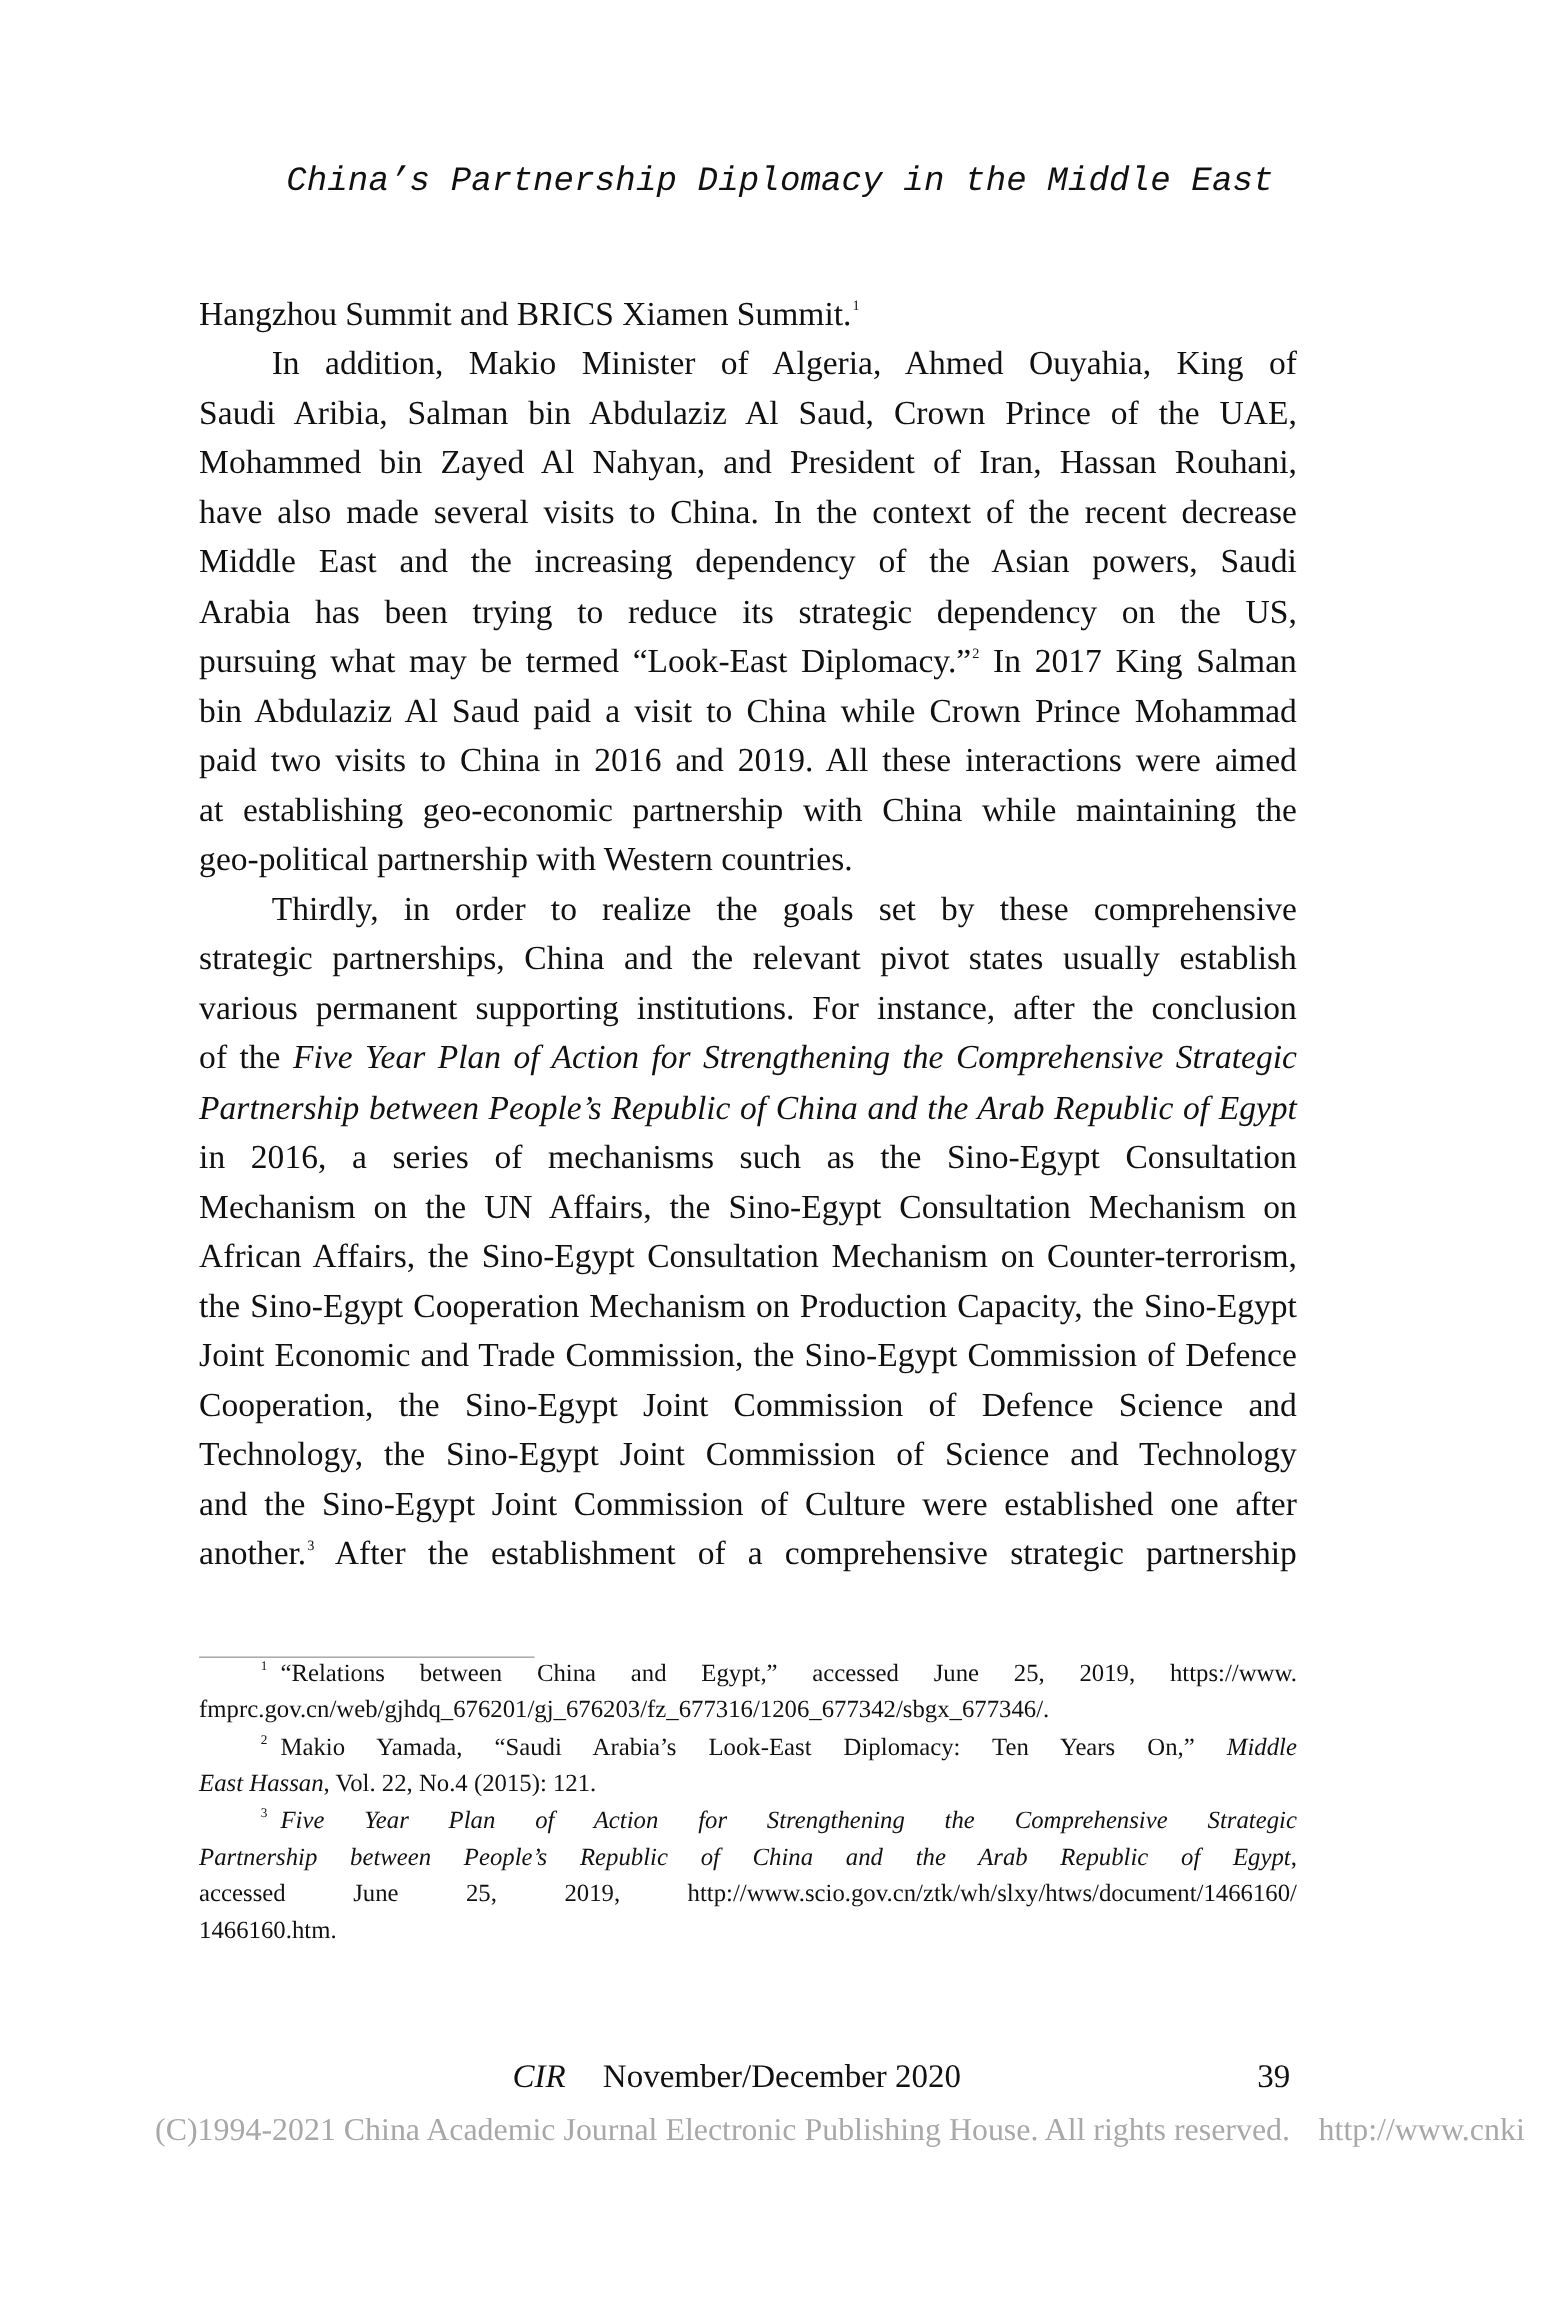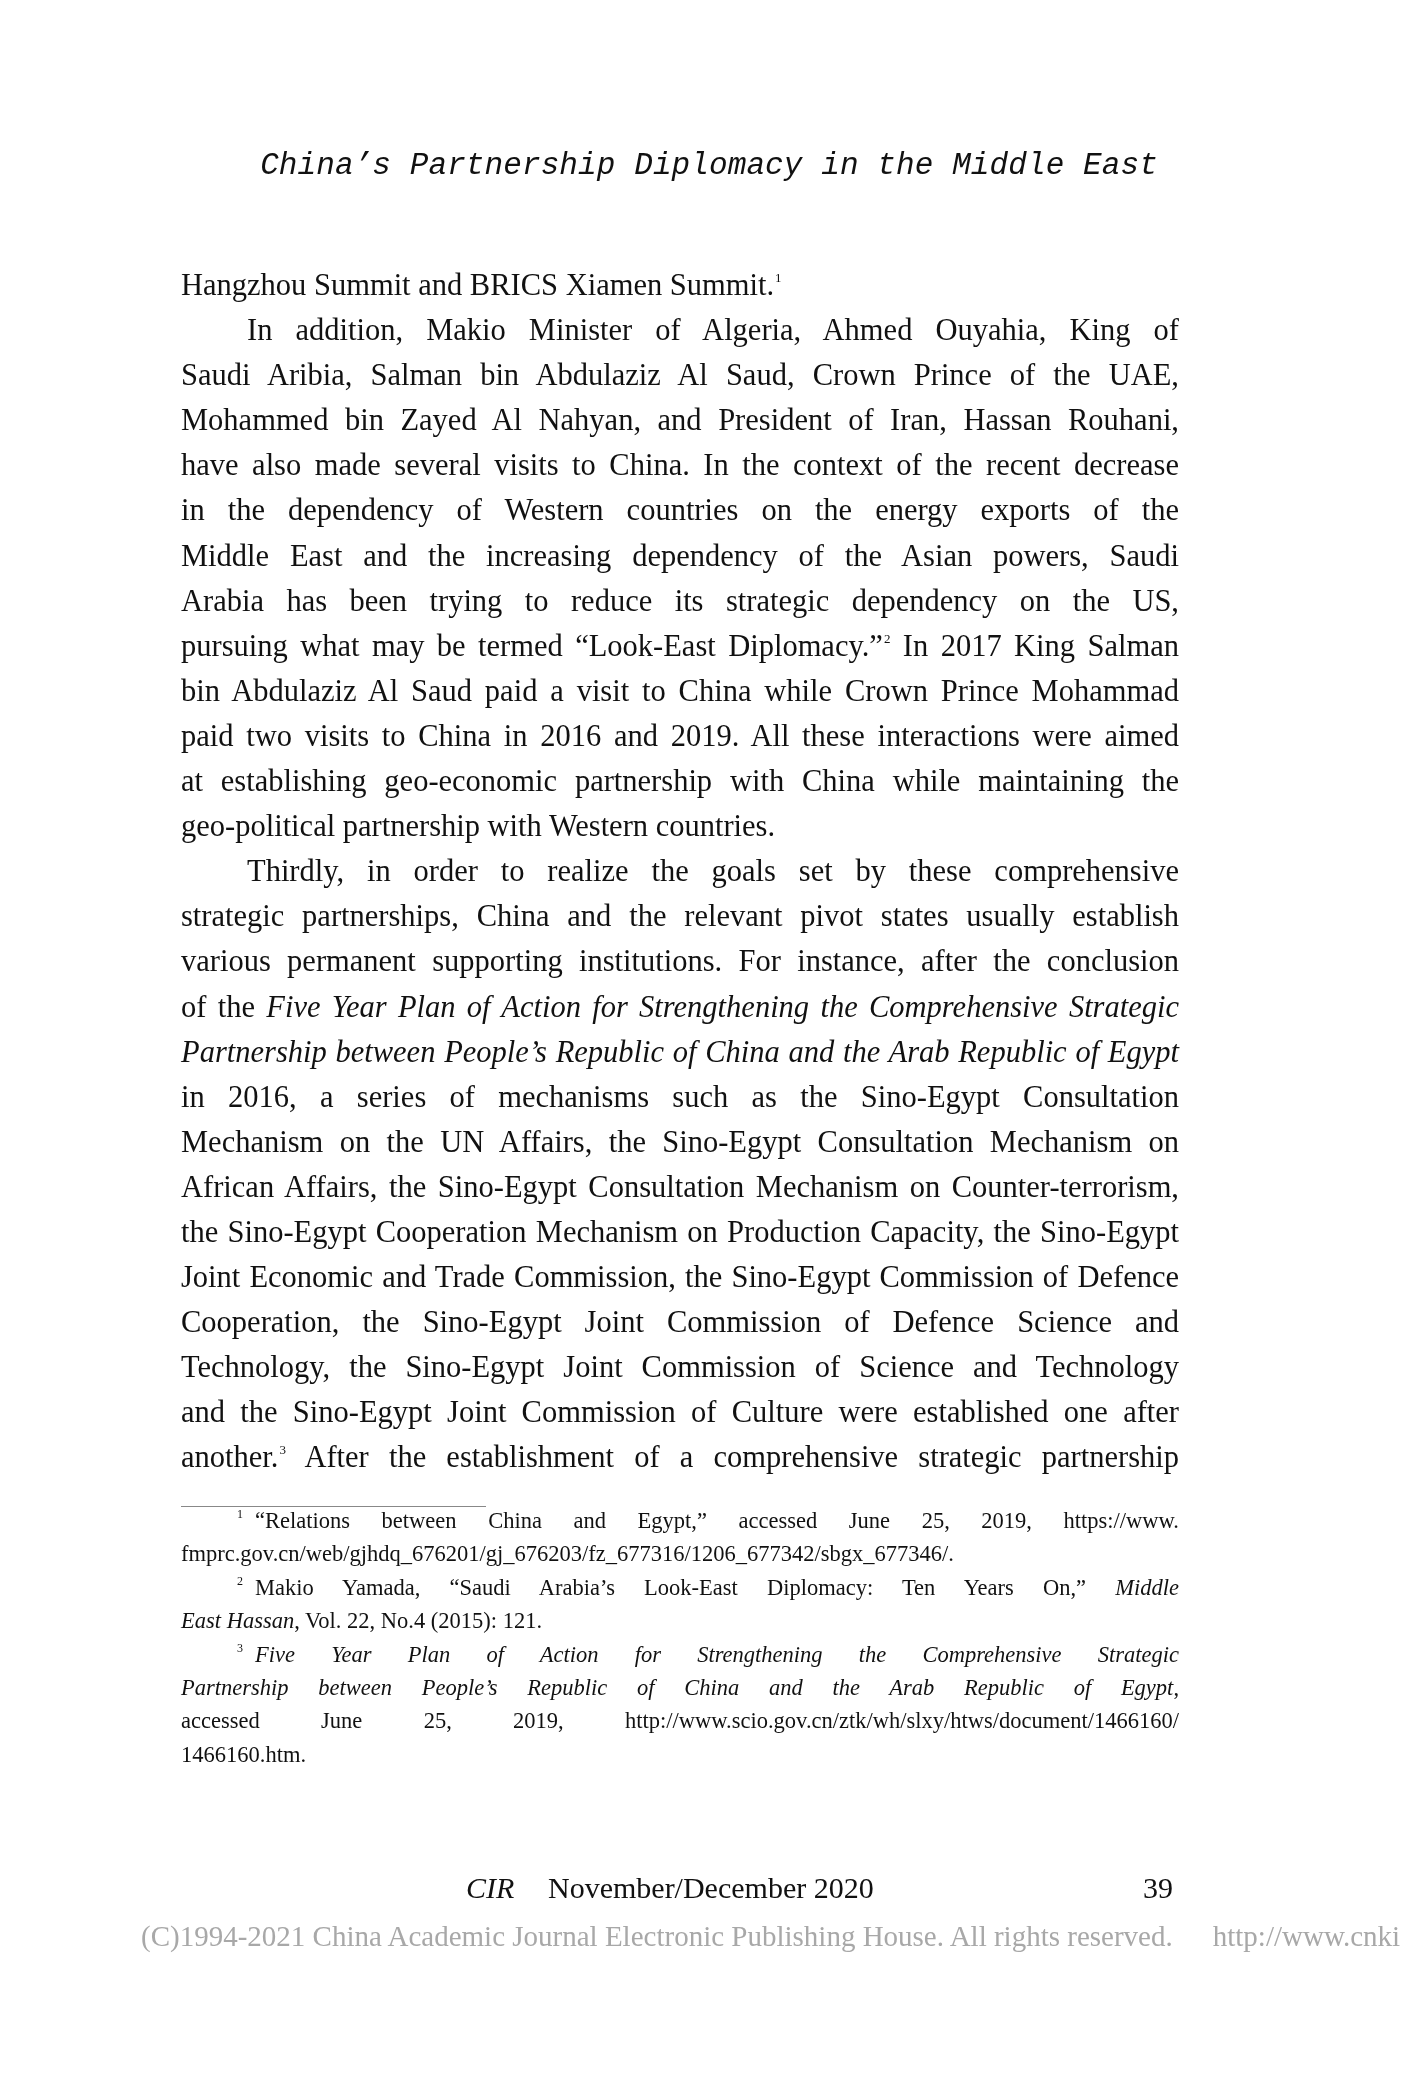--- a/index.html
+++ b/index.html
@@ -41,35 +41,34 @@
     position: absolute; top: 1868px; left: 0; width: 1392px; height: 40px;
     font-size: 30px; line-height: 40px;
   }
   .footer .journal { position: absolute; left: 466px; font-style: italic; }
   .footer .issue { position: absolute; left: 548px; }
   .footer .page-number { position: absolute; left: 1143px; }
   .copyright {
     position: absolute; top: 1916px; left: 141px; white-space: nowrap;
     font-size: 29px; line-height: 40px; color: #a8a8a8;
   }
-  .copyright .url { margin-left: 40px; }
+  .copyright .url { margin-left: 26px; }
   em { font-style: italic; }
 </style>
 </head>
 <body>
 
 <div class="running-head">China’s Partnership Diplomacy in the Middle East</div>
 
 <div class="body-text" id="body-text">
     <span class="line last"><span>Hangzhou Summit and BRICS Xiamen Summit.</span><sup class="ref">1</sup></span>
     <span class="line indent"><span>In addition, Makio Minister of Algeria, Ahmed Ouyahia, King of</span></span>
     <span class="line"><span>Saudi Aribia, Salman bin Abdulaziz Al Saud, Crown Prince of the UAE,</span></span>
     <span class="line"><span>Mohammed bin Zayed Al Nahyan, and President of Iran, Hassan Rouhani,</span></span>
     <span class="line"><span>have also made several visits to China. In the context of the recent decrease</span></span>
-    <span class="line"><span>in the dependency of Western countries on the energy exports of the</span></span>
     <span class="line"><span>Middle East and the increasing dependency of the Asian powers, Saudi</span></span>
     <span class="line"><span>Arabia has been trying to reduce its strategic dependency on the US,</span></span>
     <span class="line"><span>pursuing what may be termed “Look-East Diplomacy.”</span><sup class="ref">2</sup><span> In 2017 King Salman</span></span>
     <span class="line"><span>bin Abdulaziz Al Saud paid a visit to China while Crown Prince Mohammad</span></span>
     <span class="line"><span>paid two visits to China in 2016 and 2019. All these interactions were aimed</span></span>
     <span class="line"><span>at establishing geo-economic partnership with China while maintaining the</span></span>
     <span class="line last"><span>geo-political partnership with Western countries.</span></span>
     <span class="line indent"><span>Thirdly, in order to realize the goals set by these comprehensive</span></span>
     <span class="line"><span>strategic partnerships, China and the relevant pivot states usually establish</span></span>
     <span class="line"><span>various permanent supporting institutions. For instance, after the conclusion</span></span>

